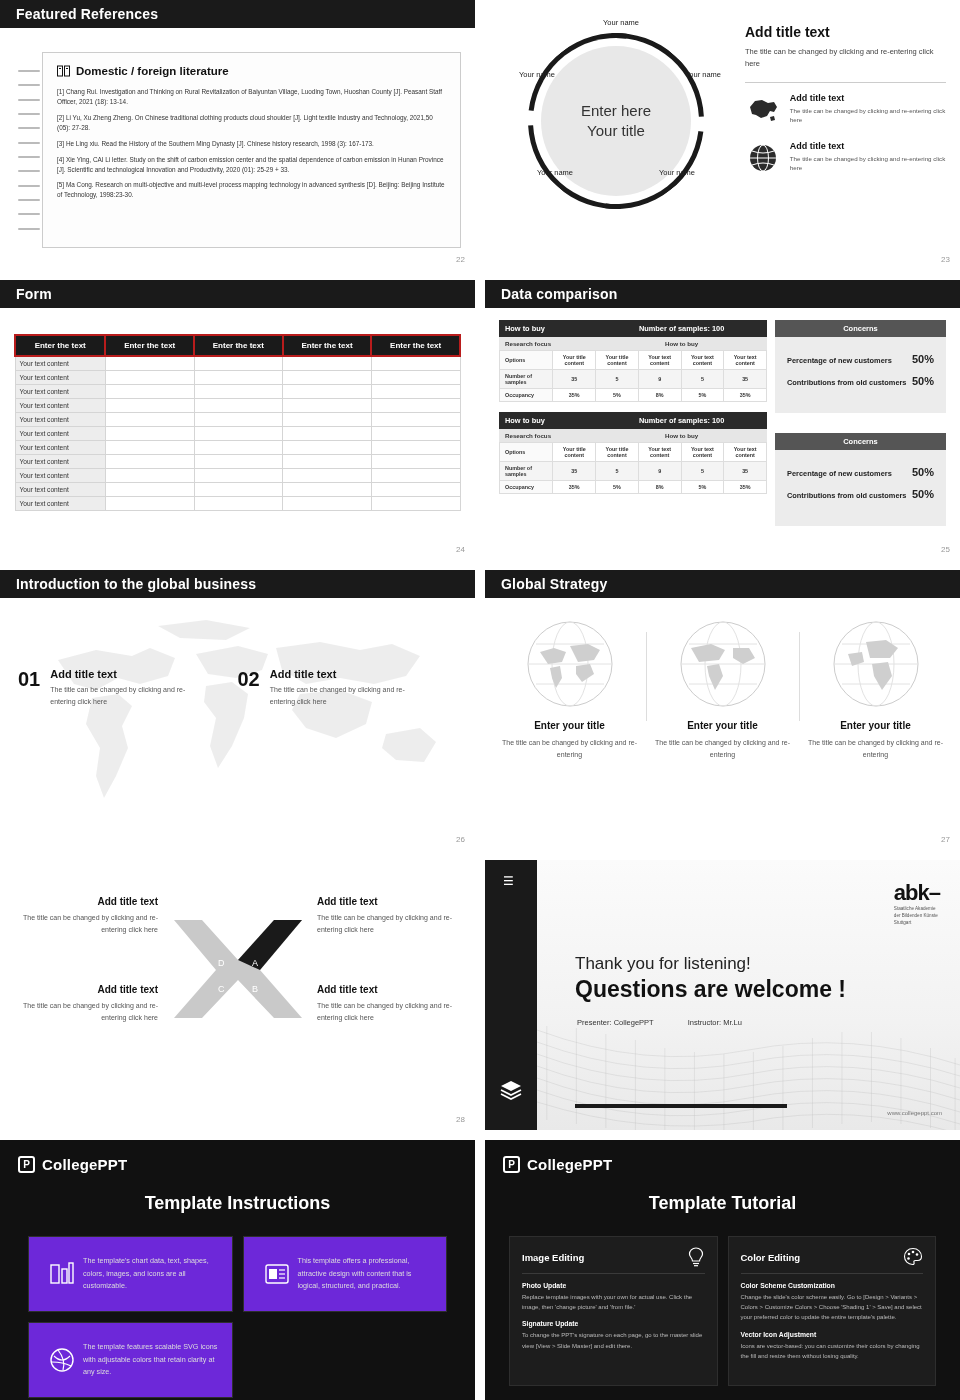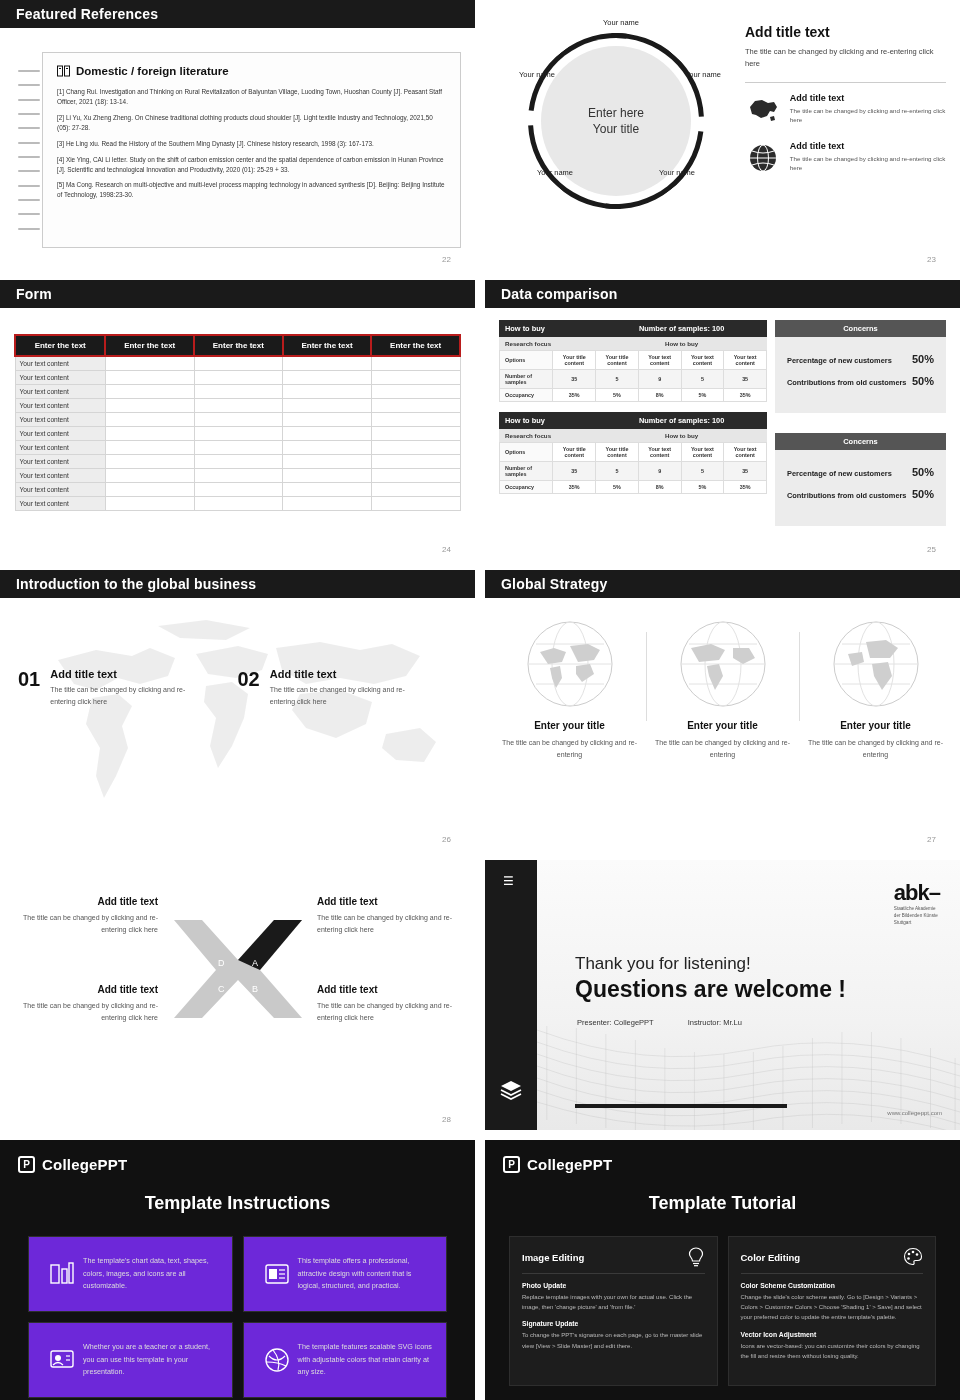--- a/index.html
+++ b/index.html
@@ -29,21 +29,21 @@
     height: 28px;
     display: flex;
     align-items: center;
     padding-left: 16px;
     font-size: 14px;
     font-weight: bold;
     letter-spacing: .2px;
   }
   .pagenum {
     position: absolute;
-    right: 24px; bottom: 6px;
+    right: 10px; bottom: 6px;
     font-size: 8px;
     color: #999;
   }
   .body { position: relative; padding: 8px 14px; }
 
   
   .ref-wrap { display: flex; margin-top: 16px; }
   .spiral { width: 28px; display: flex; flex-direction: column; justify-content: space-around;
             padding: 12px 0 12px 4px; }
   .spiral i { display: block; height: 2px; background: #bbb; width: 22px; margin: 3px 0;
@@ -59,21 +59,21 @@
   
   .dist-body { display: flex; padding: 18px 14px 0 14px; }
   .donut-area { width: 240px; position: relative; height: 200px; }
   .donut {
     position: absolute; left: 42px; top: 28px;
     width: 150px; height: 150px; border-radius: 50%;
     background: #e8e8e8;
     display: flex; align-items: center; justify-content: center;
     flex-direction: column;
   }
-  .donut span { font-size: 12px; color: #333; line-height: 1.35; text-align: center; }
+  .donut span { font-size: 15px; color: #333; line-height: 1.35; text-align: center; }
   .arc {
     position: absolute; width: 176px; height: 176px; left: 29px; top: 15px;
     border-radius: 50%;
     border: 5px solid transparent;
   }
   .arc.a1 { border-top-color: #1a1a1a; transform: rotate(-38deg); }
   .arc.a2 { border-top-color: #1a1a1a; transform: rotate(42deg); }
   .arc.a3 { border-bottom-color: #1a1a1a; transform: rotate(-38deg); }
   .arc.a4 { border-bottom-color: #1a1a1a; transform: rotate(42deg); }
   .nlabel { position: absolute; font-size: 7.5px; text-align: center; line-height: 1.3; color: #222; }
@@ -716,32 +716,20 @@
                 <rect x="5" y="7" width="8" height="10" fill="#fff"></rect>
                 <line x1="15" y1="8" x2="21" y2="8" stroke="#fff" stroke-width="1.2"></line>
                 <line x1="15" y1="12" x2="21" y2="12" stroke="#fff" stroke-width="1.2"></line>
                 <line x1="15" y1="16" x2="21" y2="16" stroke="#fff" stroke-width="1.2"></line>
               </svg>
           </div>
           <p>This template offers a professional, attractive design with content that is logical, structured, and practical.</p>
         </div>
         <div class="card">
           <div class="ic">
-            <svg width="26" height="24" viewBox="0 0 26 24">
-                <rect x="2" y="3" width="22" height="16" rx="2" fill="none" stroke="#fff" stroke-width="1.4"></rect>
-                <circle cx="9" cy="10" r="3" fill="#fff"></circle>
-                <path d="M4 17 Q9 12 14 17" fill="none" stroke="#fff" stroke-width="1.3"></path>
-                <line x1="17" y1="8" x2="21" y2="8" stroke="#fff" stroke-width="1.2"></line>
-                <line x1="17" y1="12" x2="21" y2="12" stroke="#fff" stroke-width="1.2"></line>
-              </svg>
-          </div>
-          <p>Whether you are a teacher or a student, you can use this template in your presentation.</p>
-        </div>
-        <div class="card">
-          <div class="ic">
             <svg width="26" height="26" viewBox="0 0 26 26">
                 <circle cx="13" cy="13" r="11" fill="none" stroke="#fff" stroke-width="1.4"></circle>
                 <path d="M5 9 Q13 17 21 9" fill="none" stroke="#fff" stroke-width="1.2"></path>
                 <path d="M9 3 Q17 13 14 23" fill="none" stroke="#fff" stroke-width="1.2"></path>
                 <path d="M3 15 Q14 15 22 19" fill="none" stroke="#fff" stroke-width="1.2"></path>
               </svg>
           </div>
           <p>The template features scalable SVG icons with adjustable colors that retain clarity at any size.</p>
         </div>
       </div>

